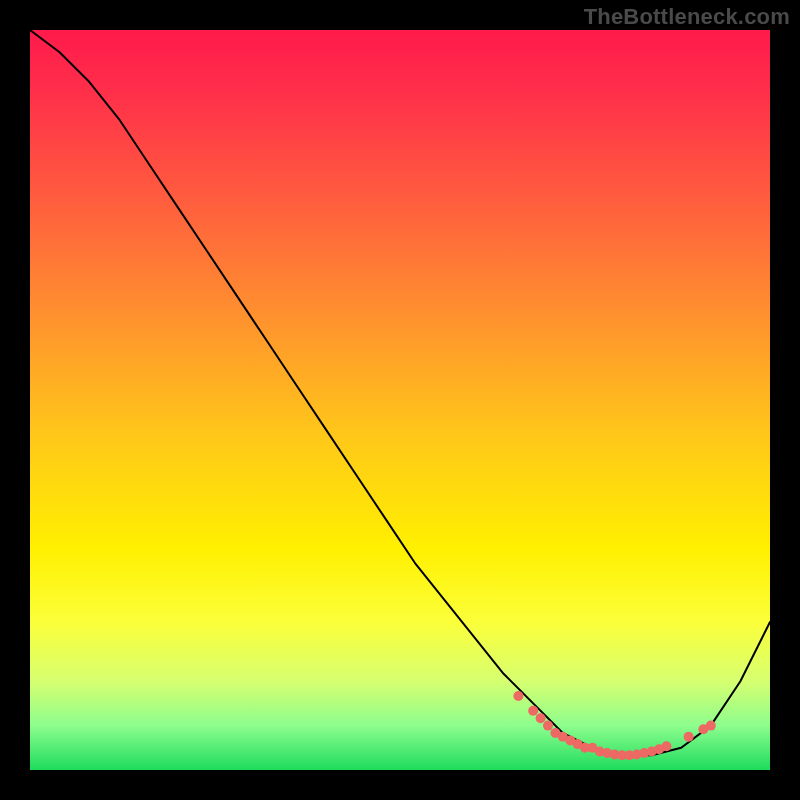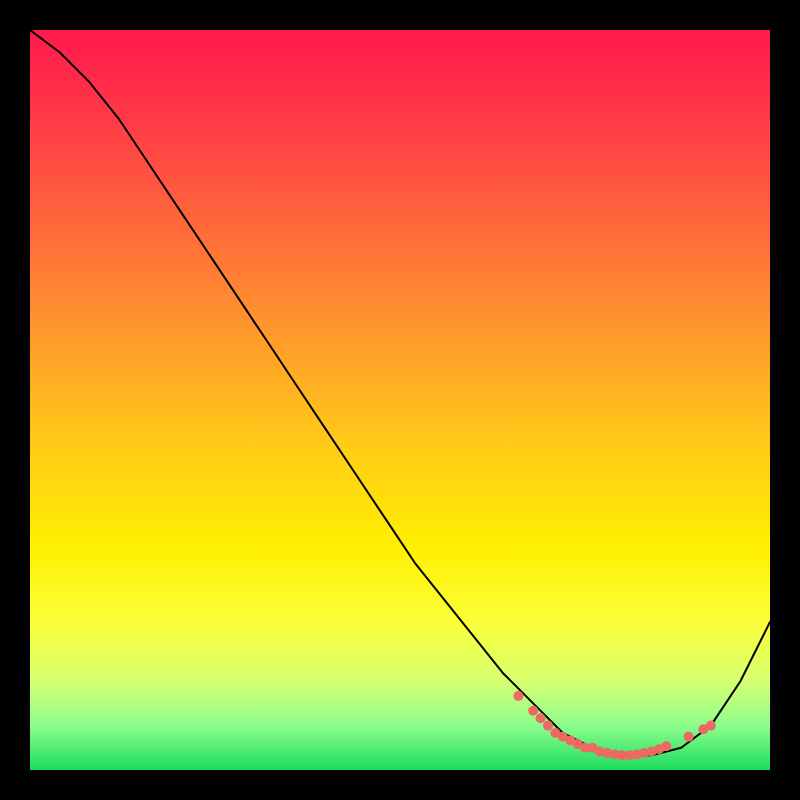--- a/index.html
+++ b/index.html
@@ -68,20 +68,21 @@
   }
   .marker {
     fill: #ec6a63;
     stroke: none;
   }
 </style>
 </head>
 <body>
 
 <div class="frame">
+  <div class="watermark">TheBottleneck.com</div>
 
   <div class="plot-area">
     <div class="gradient"></div>
     <svg class="curve" viewBox="0 0 740 740" preserveAspectRatio="none">
       <path id="curve-path" class="curve-path" d="M0.0 0.0 L29.6 22.2 L59.2 51.8 L88.8 88.8 L118.4 133.2 L148.0 177.6 L177.6 222.0 L207.2 266.4 L236.8 310.8 L266.4 355.2 L296.0 399.6 L325.6 444.0 L355.2 488.4 L384.8 532.8 L414.4 569.8 L444.0 606.8 L473.6 643.8 L503.2 673.4 L532.8 703.0 L562.4 717.8 L592.0 725.2 L621.6 725.2 L651.2 717.8 L680.8 695.6 L710.4 651.2 L740.0 592.0"></path>
       <g id="markers">
           <circle cx="488.4" cy="666.0" r="5" class="marker"></circle>
           <circle cx="503.2" cy="680.8" r="5" class="marker"></circle>
           <circle cx="510.6" cy="688.2" r="5" class="marker"></circle>
           <circle cx="518.0" cy="695.6" r="5" class="marker"></circle>

